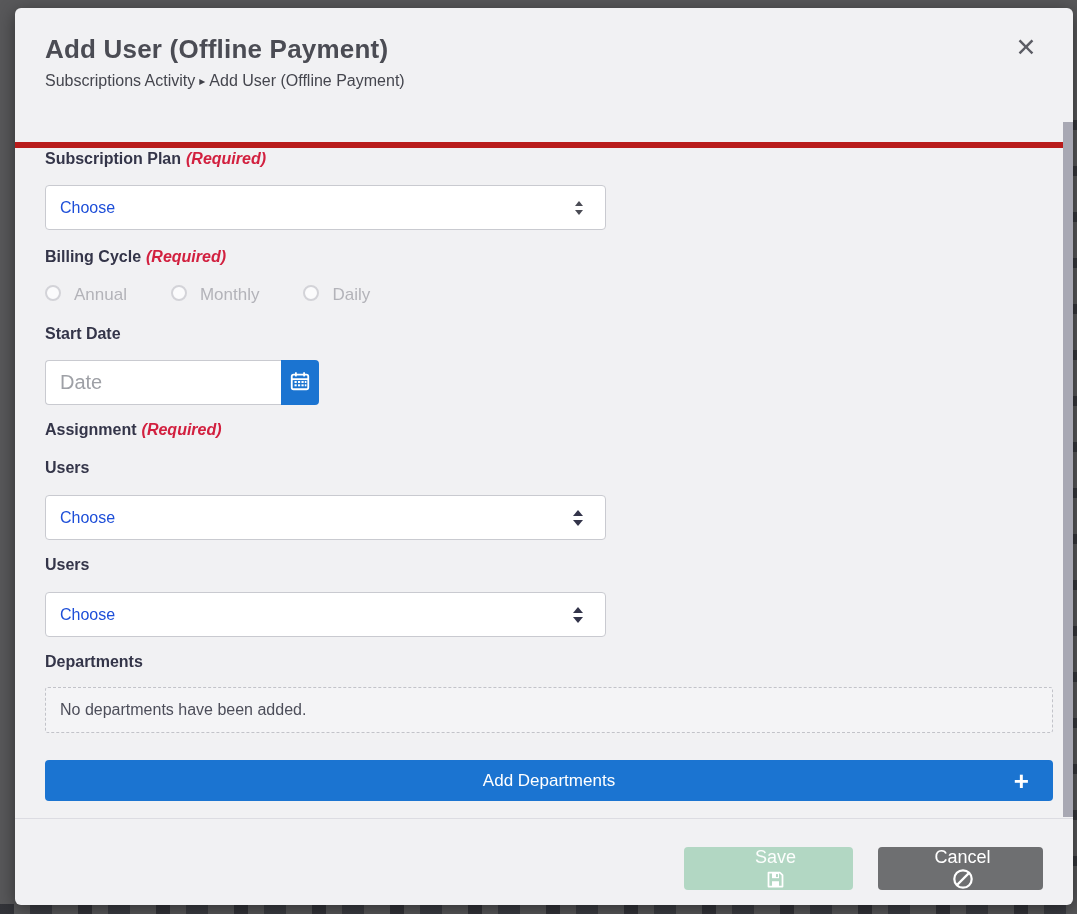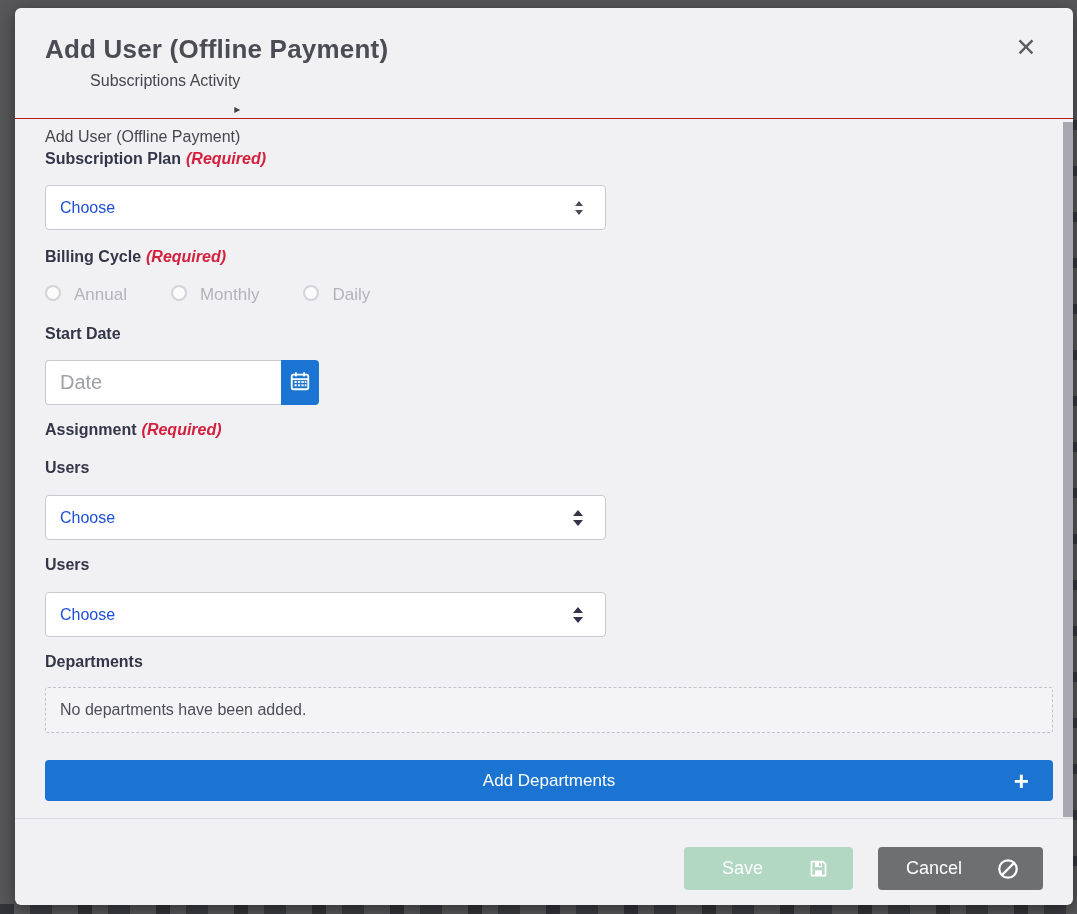--- a/index.html
+++ b/index.html
@@ -28,32 +28,32 @@
     position: absolute;
     left: 15px; top: 8px;
     width: 1058px; height: 897px;
     background: #f1f1f3;
     border-radius: 6px;
     box-shadow: 0 4px 18px rgba(0,0,0,0.45);
   }
 
   
   .modal-header {
-    position: absolute; left: 0; top: 0; right: 0; height: 111px;
-    border-bottom: 1px solid #b91c1c;
+    position: absolute; left: 0; top: 0; right: 0; height: 140px;
+    border-bottom: 6px solid #b91c1c;
   }
   .modal-title {
     position: absolute; left: 30px; top: 26px;
     font-size: 26px; font-weight: bold; color: #4b4c54;
     letter-spacing: 0.2px;
   }
   .breadcrumb {
     position: absolute; left: 30px; top: 64px;
     font-size: 16px; color: #45464e;
-    display: flex; align-items: flex-end; gap: 12px; flex-direction: column;
+    display: flex; align-items: center; gap: 4px;
   }
   .breadcrumb .sep { font-size: 12px; color: #3e3f47; }
   .close-btn {
     position: absolute; right: 32px; top: 24px;
     width: 30px; height: 30px;
     font-size: 25px; line-height: 30px; text-align: center;
     color: #5b5c64; cursor: pointer;
   }
 
   
@@ -162,21 +162,21 @@
     position: absolute; left: 0; bottom: 0; right: 0; height: 86px;
   }
   .footer-buttons {
     position: absolute; right: 30px; top: 28px;
     display: flex; gap: 25px;
   }
   .btn {
     height: 43px; border: none; border-radius: 4px;
     display: flex; align-items: center; justify-content: space-between;
     font-size: 18px; font-family: "Liberation Sans", sans-serif;
-    cursor: pointer; padding: 0 24px;
+    cursor: pointer; padding: 0 24px; flex-direction: column;
   }
   .btn-save {
     width: 169px;
     background: #b2d7c3; color: rgba(255,255,255,0.96);
     padding-left: 38px;
   }
   .btn-cancel {
     width: 165px;
     background: #6e6f71; color: #ffffff;
     padding-left: 28px;

